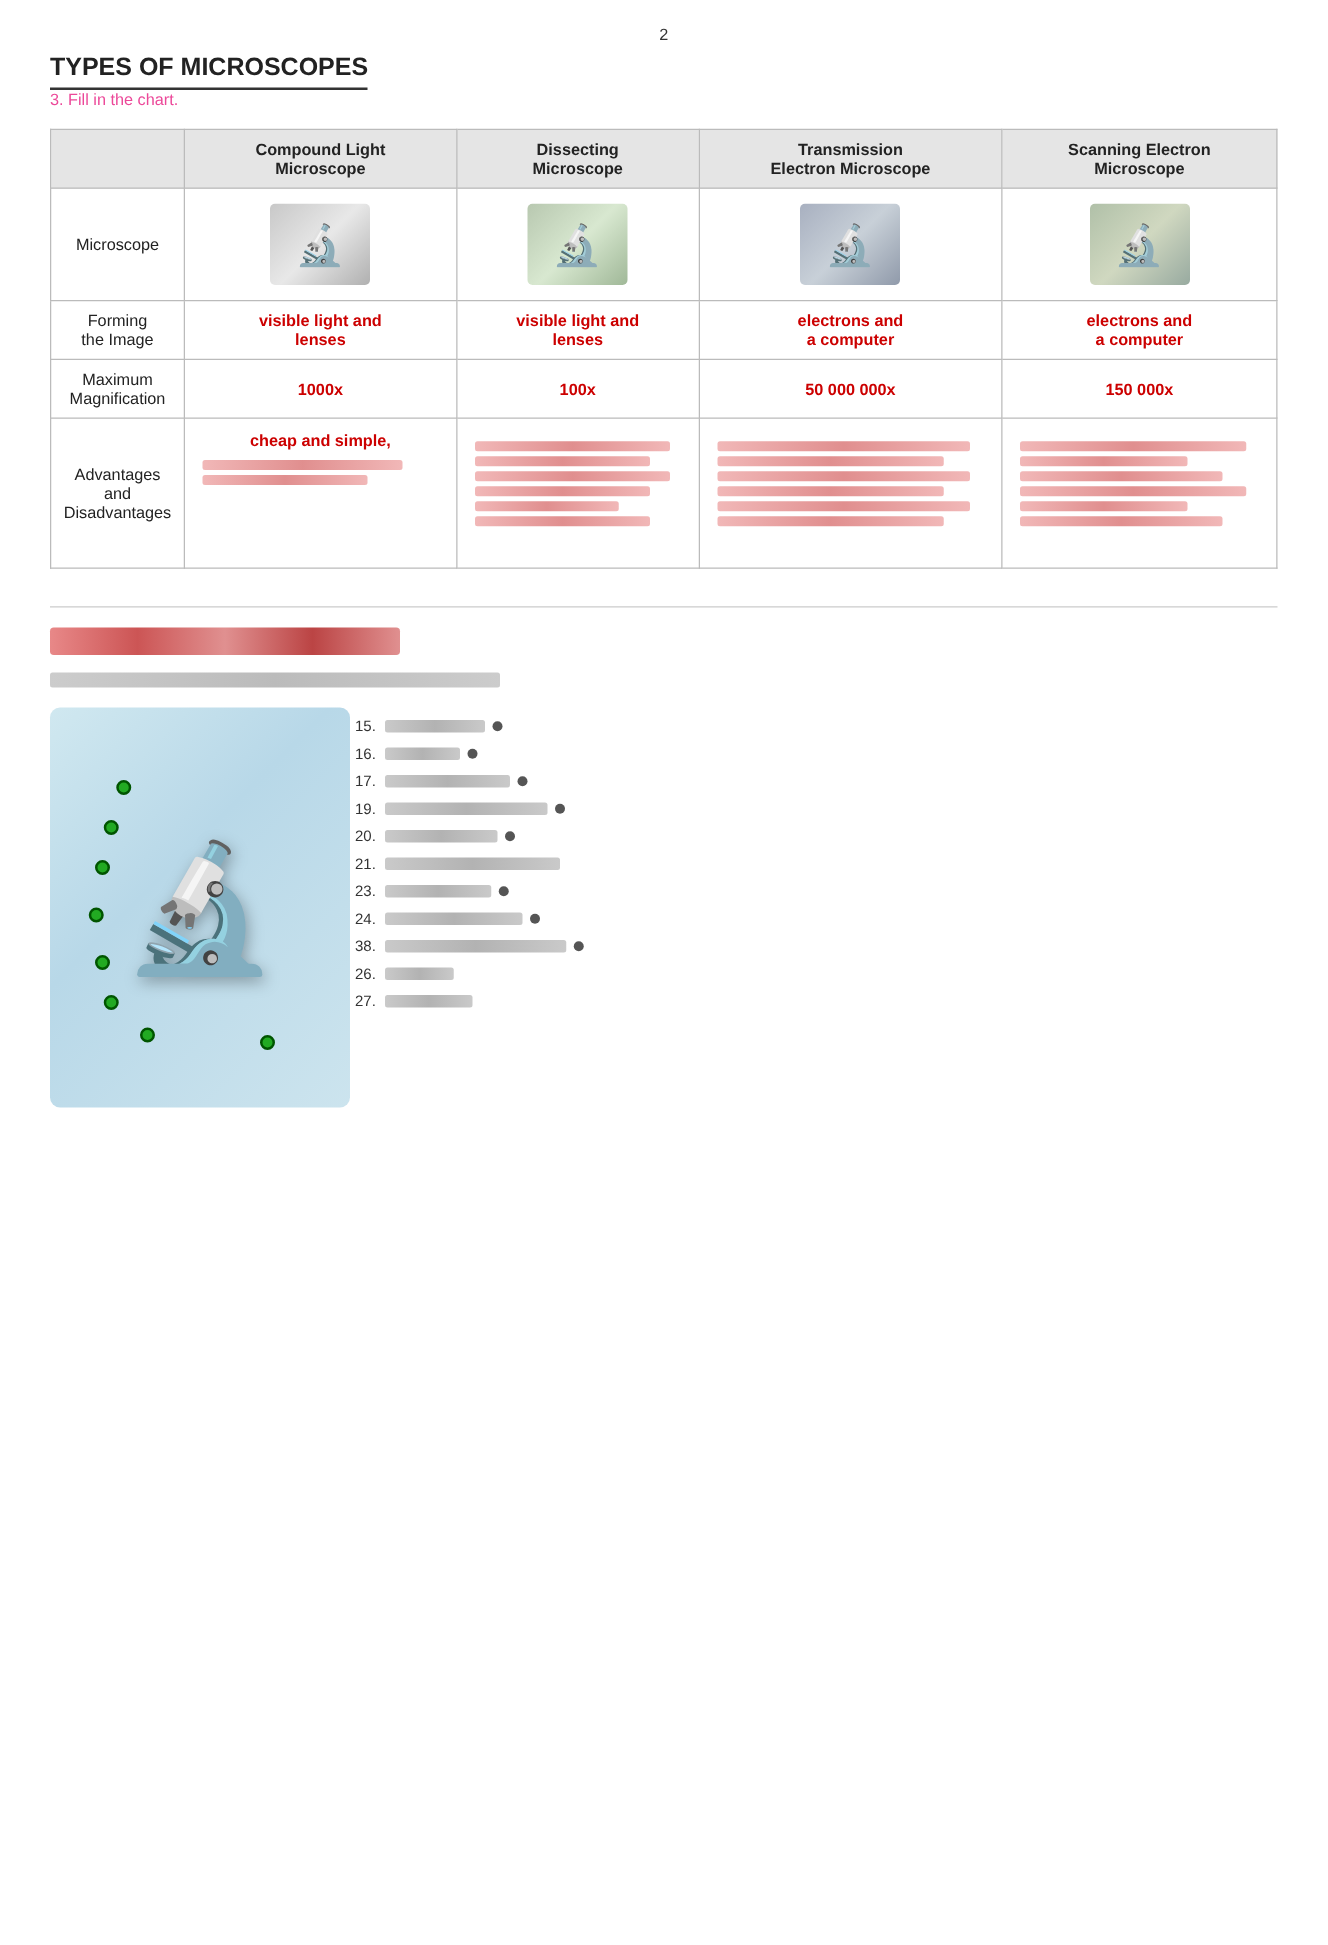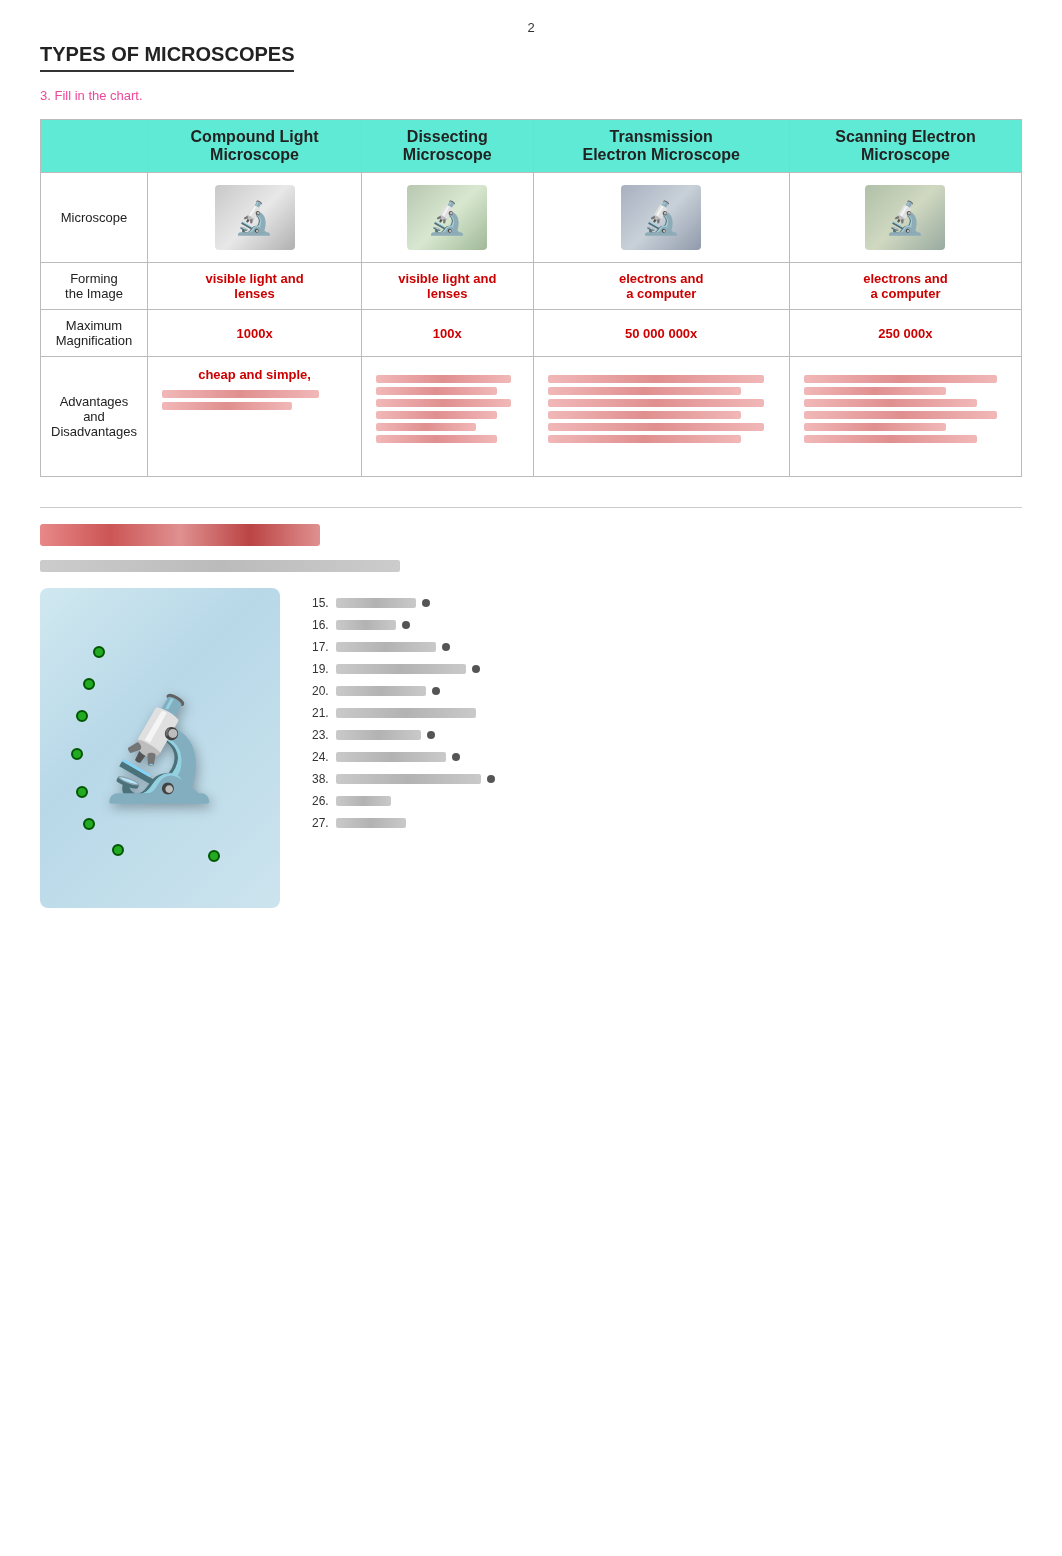--- a/index.html
+++ b/index.html
@@ -19,21 +19,20 @@
       color: #333;
       margin-bottom: 8px;
     }
 
     .page-title {
       font-size: 20px;
       font-weight: 900;
       text-transform: uppercase;
       border-bottom: 2px solid #333;
       padding-bottom: 4px;
-      margin-bottom: 16px;
       display: inline-block;
     }
 
     .instruction {
       font-size: 13px;
       margin-bottom: 16px;
       color: #ec4899;
     }
 
     
@@ -46,23 +45,23 @@
 
     .chart-table th, .chart-table td {
       border: 1px solid #bbb;
       padding: 8px 10px;
       vertical-align: middle;
       text-align: center;
     }
 
     .chart-table th {
       font-weight: bold;
-      font-size: 16px;
+      font-size: 13px;
       color: #222;
-      background: #5eead4;
+      background: #e5e5e5;
     }
 
     .chart-table .row-label {
       text-align: center;
       font-weight: normal;
       font-size: 13px;
       color: #222;
       background: #fff;
       white-space: nowrap;
     }
@@ -127,21 +126,21 @@
       height: 12px;
       width: 360px;
       background: linear-gradient(90deg, #999, #777, #999);
       border-radius: 2px;
       margin-bottom: 16px;
       opacity: 0.5;
     }
 
     .lower-content {
       display: flex;
-      gap: 32px;
+      gap: 4px;
       align-items: flex-start;
     }
 
     .microscope-diagram {
       width: 240px;
       height: 320px;
       background: linear-gradient(135deg, #d0e8f0 0%, #b8d8e8 40%, #cce4ee 100%);
       border-radius: 8px;
       display: flex;
       align-items: center;
@@ -266,21 +265,21 @@
       <td>
         <span class="red-text">1000x</span>
       </td>
       <td>
         <span class="red-text">100x</span>
       </td>
       <td>
         <span class="red-text">50 000 000x</span>
       </td>
       <td>
-        <span class="red-text">250 000x</span>
+        <span class="red-text">150 000x</span>
       </td>
     </tr>
 
     <tr style="height: 120px;">
       <td class="row-label">Advantages<br>and<br>Disadvantages</td>
       <td style="vertical-align: top; padding-top: 10px;">
         <span class="red-text">cheap and simple,</span>
         <div class="blurred-text-lines">
           <div class="blurred-line medium"></div>
           <div class="blurred-line short"></div>

